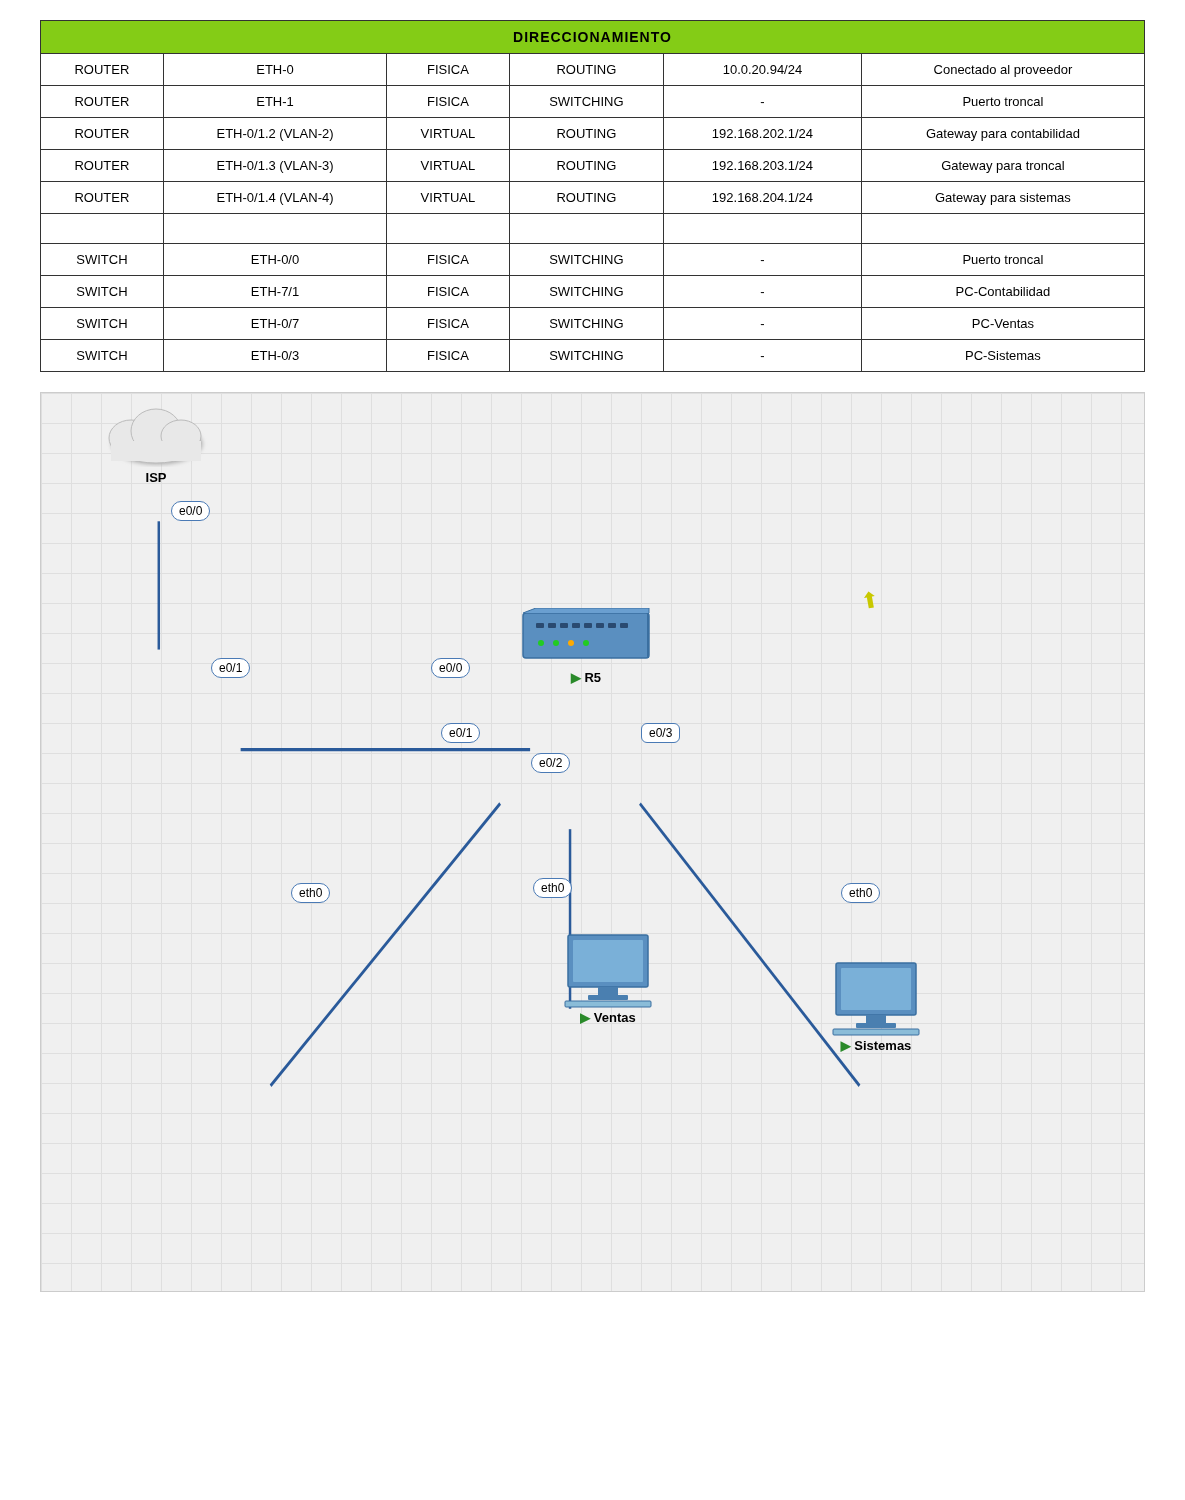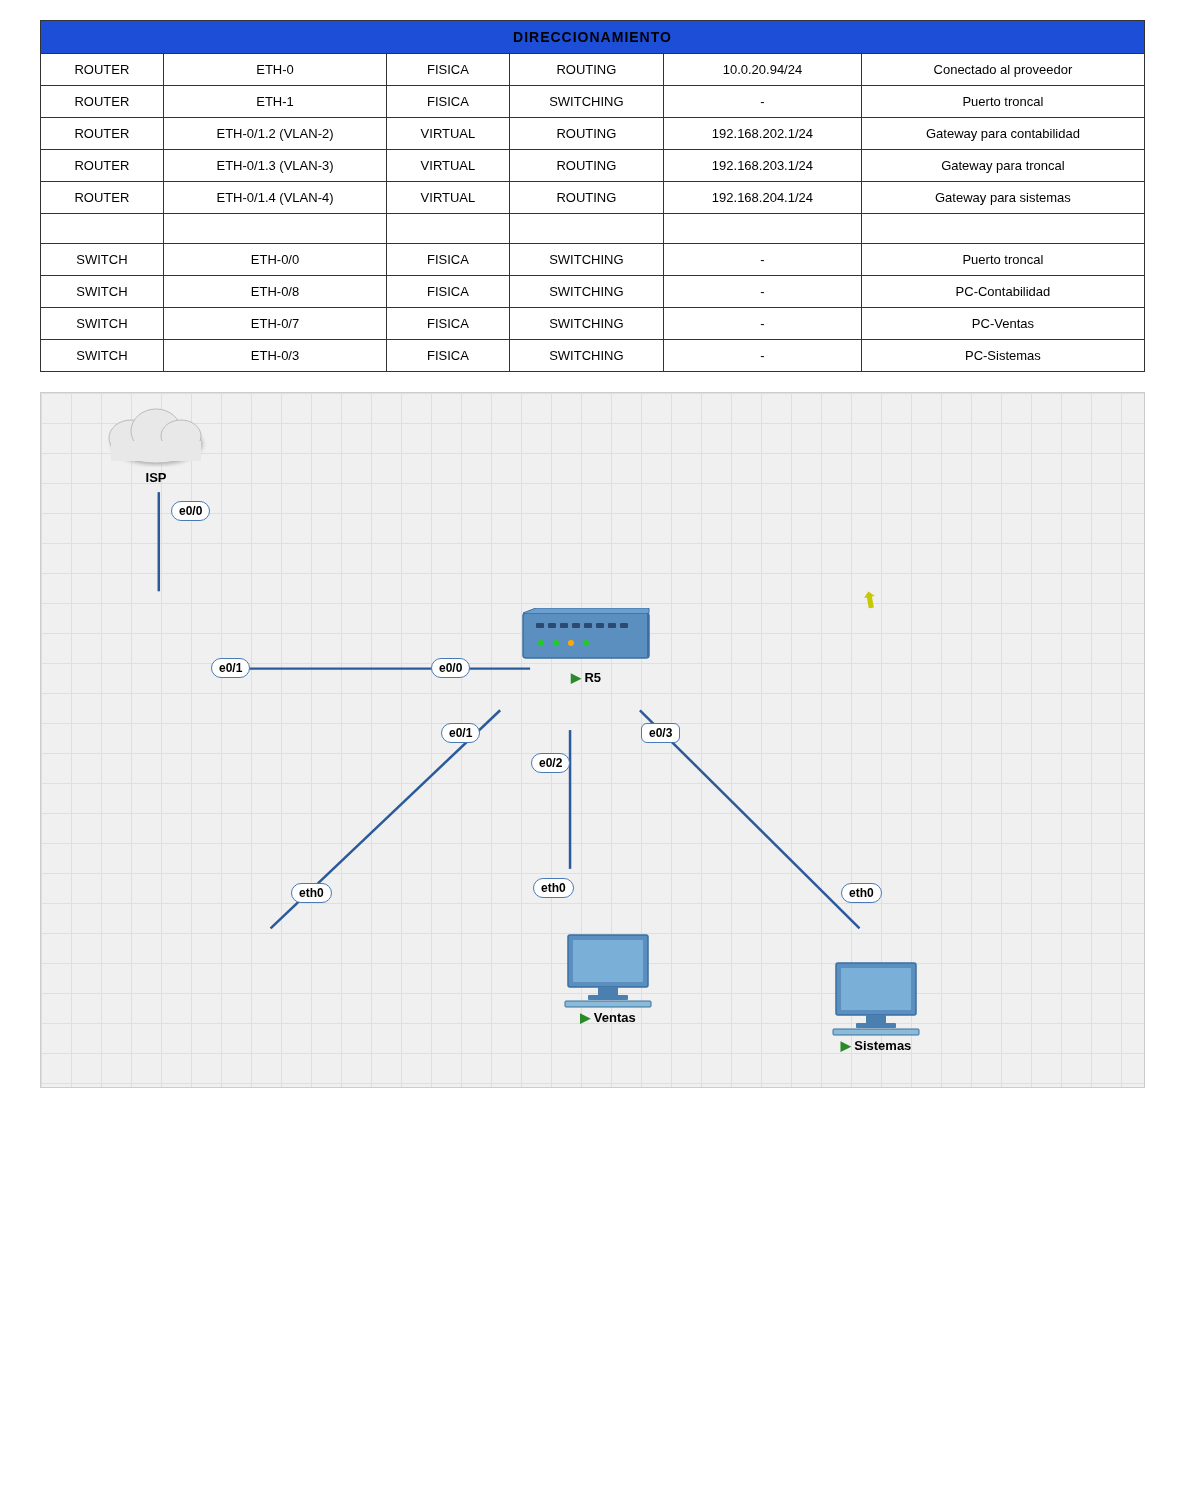--- a/index.html
+++ b/index.html
@@ -26,21 +26,21 @@
       border: 1px solid #333;
       padding: 8px 10px;
       text-align: center;
       vertical-align: middle;
     }
 
     .table-title {
       font-weight: bold;
       font-size: 14px;
       letter-spacing: 1px;
-      background: #1d4ed8;
+      background: #84cc16;
     }
 
     th {
       font-weight: bold;
       background: #fff;
       font-size: 13px;
     }
 
     td {
       font-size: 13px;
@@ -50,21 +50,21 @@
       height: 30px;
     }
 
     
     .diagram-section {
       background: #f0f0f0;
       border: 1px solid #ccc;
       margin: 0 40px 20px 40px;
       position: relative;
       overflow: hidden;
-      height: 696px;
+      height: 900px;
     }
 
     
     .diagram-section::before {
       content: '';
       position: absolute;
       top: 0; left: 0; right: 0; bottom: 0;
       background-image:
         linear-gradient(to right, #d0d0d0 1px, transparent 1px),
         linear-gradient(to bottom, #d0d0d0 1px, transparent 1px);
@@ -107,21 +107,21 @@
       color: #2a8a2a;
     }
 
     
     .port-bubble {
       background: #fff;
       border: 1.5px solid #4a7ab5;
       border-radius: 12px;
       padding: 2px 7px;
       font-size: 12px;
-      font-weight: bold;
+      font-weight: normal;
       position: absolute;
       white-space: nowrap;
     }
 
     
     .cursor-arrow {
       position: absolute;
       font-size: 22px;
       color: #c8c800;
       transform: rotate(-10deg);
@@ -189,21 +189,21 @@
         <tr>
           <td>SWITCH</td>
           <td>ETH-0/0</td>
           <td>FISICA</td>
           <td>SWITCHING</td>
           <td>-</td>
           <td>Puerto troncal</td>
         </tr>
         <tr>
           <td>SWITCH</td>
-          <td>ETH-0/8</td>
+          <td>ETH-7/1</td>
           <td>FISICA</td>
           <td>SWITCHING</td>
           <td>-</td>
           <td>PC-Contabilidad</td>
         </tr>
         <tr>
           <td>SWITCH</td>
           <td>ETH-0/7</td>
           <td>FISICA</td>
           <td>SWITCHING</td>

